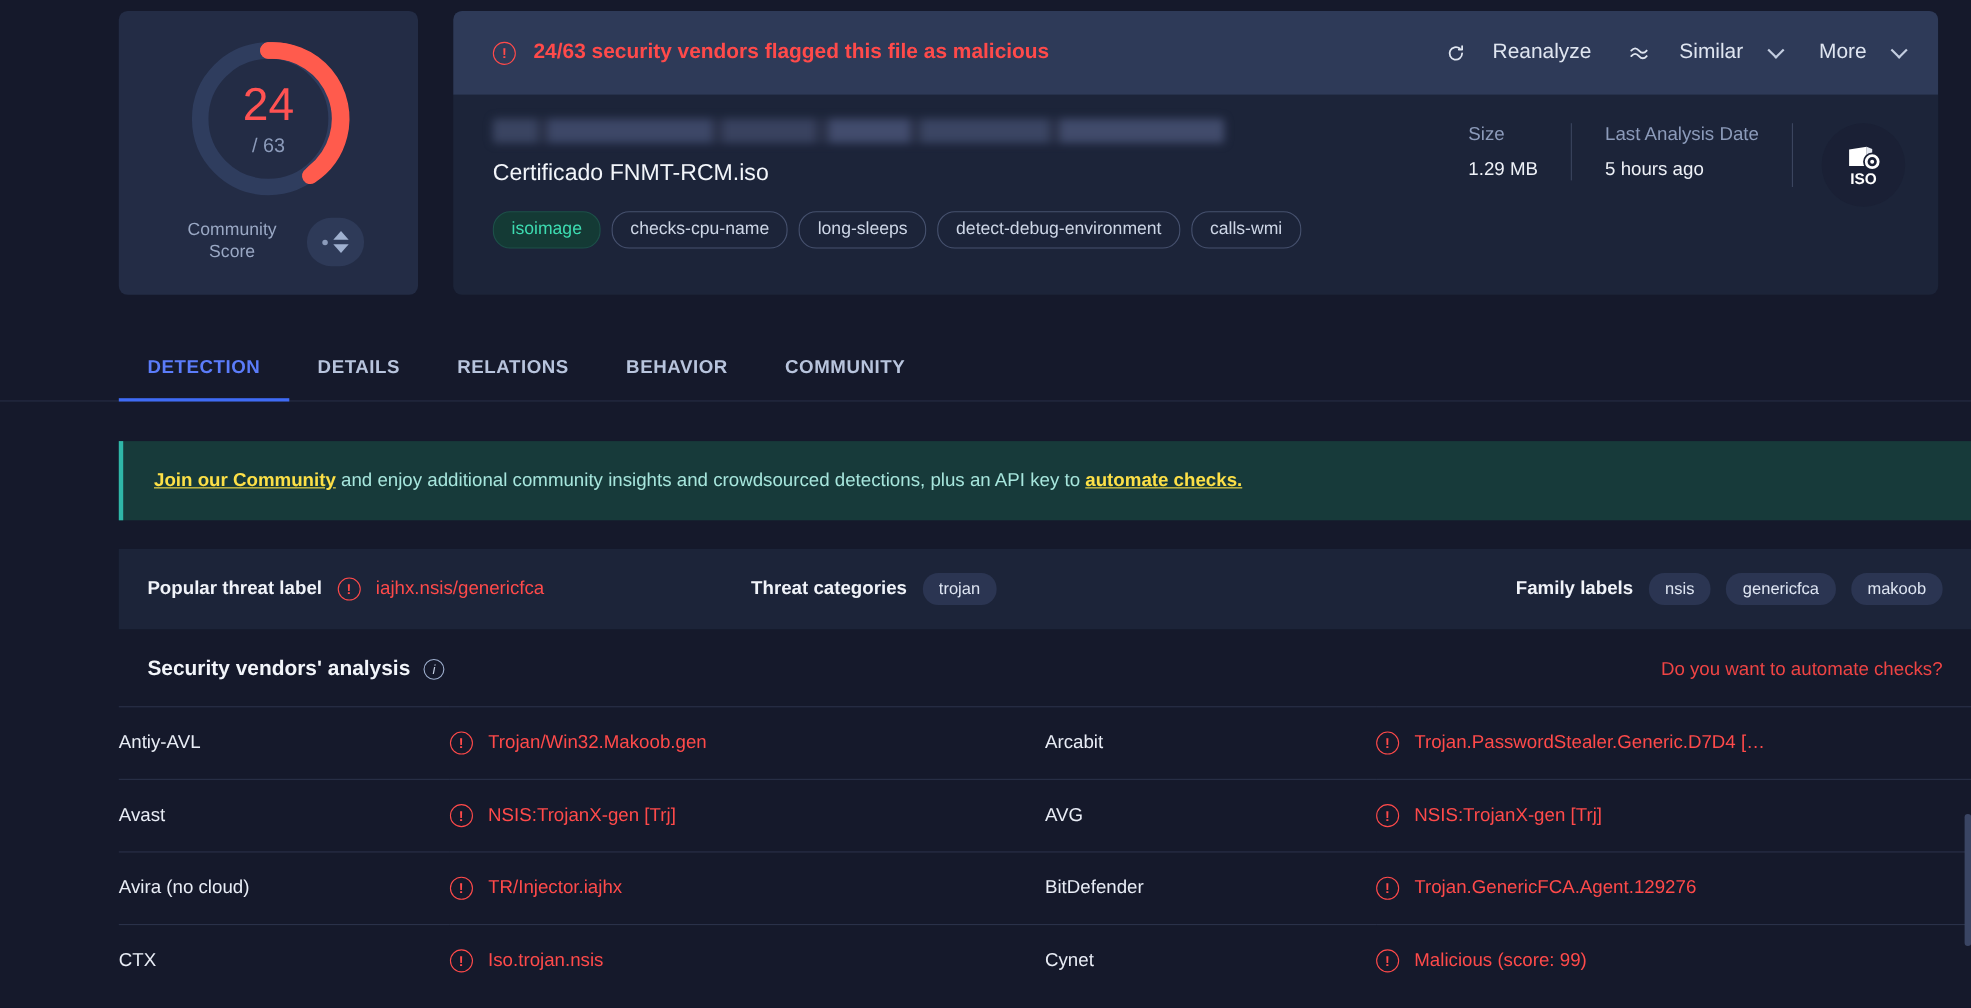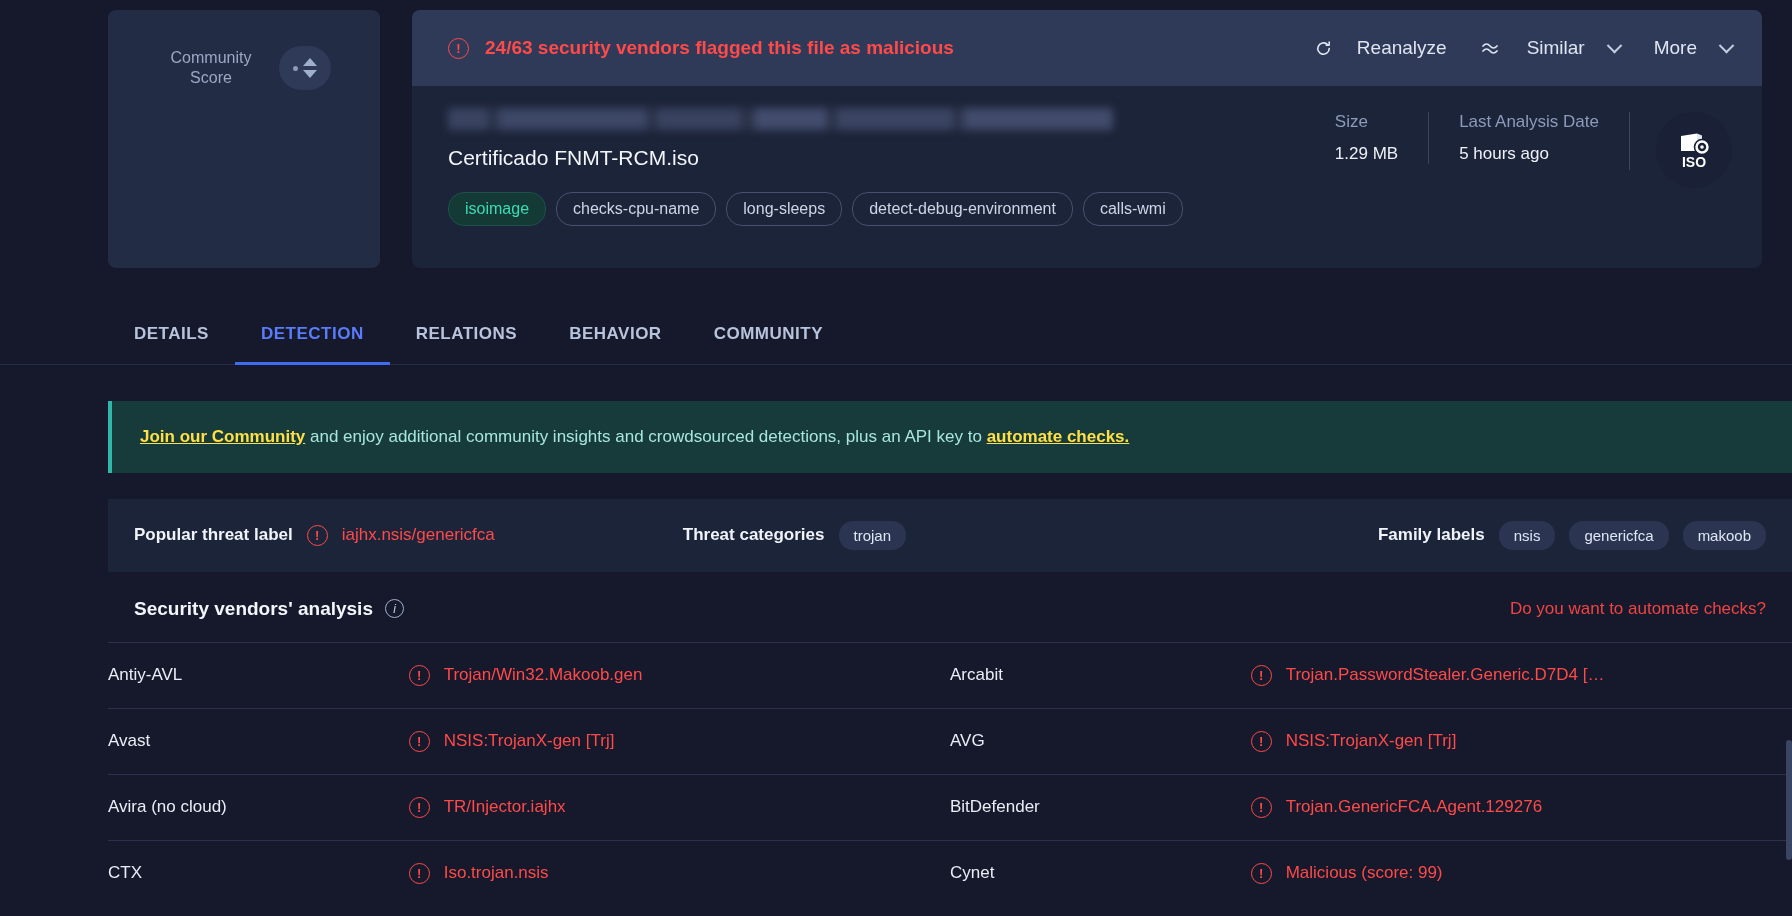--- a/index.html
+++ b/index.html
@@ -190,20 +190,31 @@
   }
 </style>
 </head>
 <body>
 
 <div class="page">
 
   <div class="top-row">
 
     <div class="score-card">
+      <div class="gauge">
+        <svg width="152" height="152" viewBox="0 0 152 152">
+          <circle cx="76" cy="76" r="62" fill="none" stroke="#2f3d5e" stroke-width="15"></circle>
+          <path d="M 76 14 A 62 62 0 1 1 47.5 128.5" fill="none" stroke="#ff5b4d" stroke-width="15" stroke-linecap="round" transform="rotate(0 76 76)" stroke-dasharray="163 500"></path>
+          <path d="M 76 14 A 62 62 0 0 1 117 125" fill="none" stroke="#ff5b4d" stroke-width="15" stroke-linecap="round"></path>
+        </svg>
+        <div class="gauge-center">
+          <div class="gauge-num">24</div>
+          <div class="gauge-den">/ 63</div>
+        </div>
+      </div>
       <div class="score-footer">
         <div class="score-label">Community<br>Score</div>
         <div class="vote-pill">
           <div class="vote-dot"></div>
           <div class="vote-arrows">
             <div class="tri-up"></div>
             <div class="tri-dn"></div>
           </div>
         </div>
       </div>
@@ -272,22 +283,22 @@
               <text x="23" y="40" text-anchor="middle" font-family="Liberation Sans, sans-serif" font-size="14" font-weight="bold" fill="#ffffff">ISO</text>
             </svg>
           </div>
         </div>
       </div>
 
     </div>
   </div>
 
   <div class="tabs">
+    <div class="tab active">DETECTION</div>
     <div class="tab">DETAILS</div>
-    <div class="tab active">DETECTION</div>
     <div class="tab">RELATIONS</div>
     <div class="tab">BEHAVIOR</div>
     <div class="tab">COMMUNITY</div>
   </div>
 
   <div class="content">
 
     <div class="community-banner">
       <a>Join our Community</a><span> and enjoy additional community insights and crowdsourced detections, plus an API key to </span><a>automate checks.</a>
     </div>

